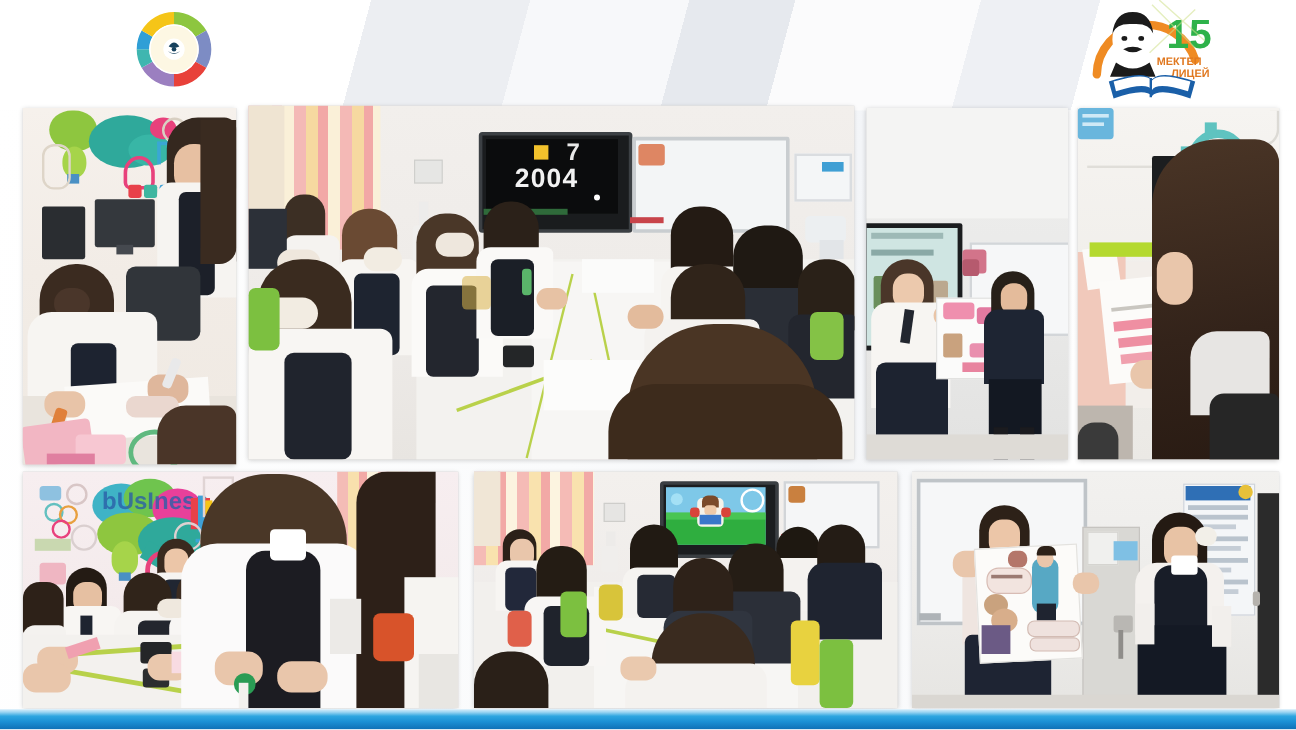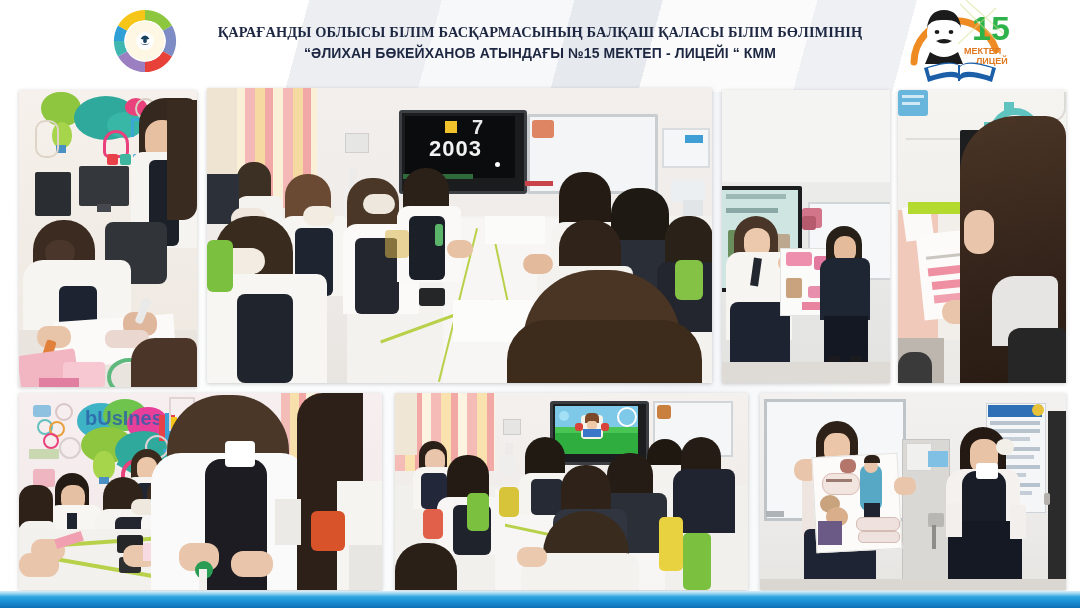--- a/index.html
+++ b/index.html
@@ -96,24 +96,20 @@
           <circle r="27" fill="#fdf7e3"></circle>
           <circle r="27" fill="none" stroke="#ffffff" stroke-width="1.4"></circle>
           <circle r="12" fill="#ffffff"></circle>
           <path d="M-6,-3 q6,-9 12,0 q-6,3 -12,0 z" fill="#17425e"></path>
           <path d="M-7,2 q7,7 14,0 q-7,5 -14,0 z" fill="#17425e"></path>
           <circle cx="0" cy="0" r="2.6" fill="#17425e"></circle>
         </g>
       </svg>
     </div>
 
-    <div class="header-title">
-      <div>ҚАРАҒАНДЫ ОБЛЫСЫ БІЛІМ БАСҚАРМАСЫНЫҢ БАЛҚАШ ҚАЛАСЫ БІЛІМ БӨЛІМІНІҢ</div>
-      <div class="l2">“ӘЛИХАН БӨКЕЙХАНОВ АТЫНДАҒЫ №15 МЕКТЕП - ЛИЦЕЙІ “ КММ</div>
-    </div>
 
     <div class="school-logo">
       <svg width="120" height="88" viewBox="0 0 120 88">
 
         <path d="M14,62 A42,42 0 0,1 96,50" fill="none" stroke="#ef8b23" stroke-width="7" stroke-linecap="round"></path>
 
         <g>
           <ellipse cx="44" cy="33" rx="17" ry="21" fill="#ffffff"></ellipse>
           <path d="M27,28 q2,-18 17,-18 q15,0 17,18 q-3,-9 -17,-8 q-14,-1 -17,8z" fill="#1b1b1b"></path>
           <ellipse cx="37" cy="32" rx="2.4" ry="2" fill="#1b1b1b"></ellipse>
@@ -200,21 +196,21 @@
       <div class="wall" style="background:linear-gradient(180deg,#f2efec 0%,#eeebe8 60%,#e8e5e1 100%);"></div>
 
       <div class="px" style="left:0;top:0;width:110px;height:120px;
         background:repeating-linear-gradient(90deg,#f4b9b6 0px,#f4b9b6 10px,#f6d9a0 10px,#f6d9a0 20px,#f2a8a6 20px,#f2a8a6 28px,#faf0d8 28px,#faf0d8 38px);"></div>
       <div class="px" style="left:0;top:0;width:30px;height:95px;background:#efe4d2;"></div>
 
       <div class="px" style="left:192px;top:22px;width:122px;height:78px;background:#1a1c1e;border:3px solid #3c4044;border-radius:3px;"></div>
       <div class="px" style="left:198px;top:28px;width:110px;height:62px;background:#0b0c0d;"></div>
       <div class="px" style="left:238px;top:33px;width:12px;height:12px;background:#f2c22c;"></div>
       <div class="px" style="left:265px;top:28px;width:18px;height:22px;color:#e9e9e9;font-size:20px;font-weight:bold;font-family:'Liberation Sans',sans-serif;line-height:22px;">7</div>
-      <div class="px" style="left:222px;top:48px;color:#f2f2f2;font-size:22px;font-weight:bold;letter-spacing:1px;font-family:'Liberation Sans',sans-serif;">2003</div>
+      <div class="px" style="left:222px;top:48px;color:#f2f2f2;font-size:22px;font-weight:bold;letter-spacing:1px;font-family:'Liberation Sans',sans-serif;">2004</div>
       <div class="px" style="left:288px;top:74px;width:5px;height:5px;border-radius:50%;background:#fff;"></div>
       <div class="px" style="left:196px;top:86px;width:70px;height:5px;background:#2f6a3a;"></div>
 
       <div class="px" style="left:320px;top:26px;width:125px;height:74px;background:#f3f5f6;border:3px solid #c9cdd0;border-radius:2px;"></div>
       <div class="px" style="left:325px;top:32px;width:22px;height:18px;background:#d86a3e;opacity:.8;border-radius:3px;"></div>
       <div class="px" style="left:318px;top:93px;width:28px;height:5px;background:#c8444a;"></div>
 
       <div class="px" style="left:455px;top:40px;width:44px;height:36px;background:#f4f6f7;border:2px solid #dadde0;"></div>
       <div class="px" style="left:478px;top:47px;width:18px;height:8px;background:#3f9fd4;"></div>
       <div class="px" style="left:464px;top:92px;width:34px;height:22px;background:#eceff1;border-radius:4px;"></div>

